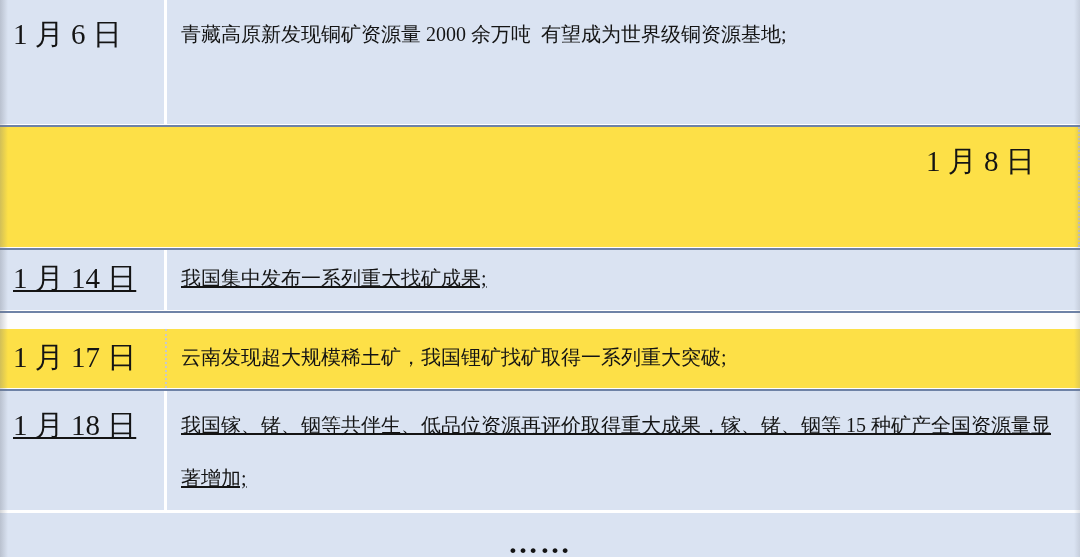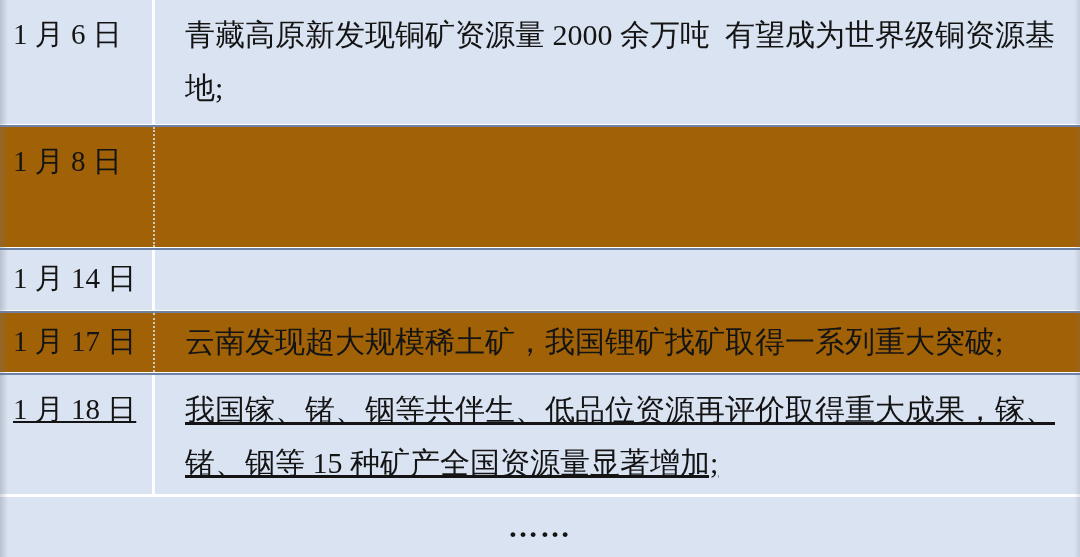--- a/index.html
+++ b/index.html
@@ -13,38 +13,38 @@
   
   .edge-left{position:absolute;left:0;top:0;bottom:0;width:8px;
     background:linear-gradient(to right,rgba(110,115,125,.30),rgba(110,115,125,0));
     pointer-events:none;z-index:5;}
   .edge-right{position:absolute;right:0;top:0;bottom:0;width:6px;
     background:linear-gradient(to left,rgba(110,115,125,.18),rgba(110,115,125,0));
     pointer-events:none;z-index:5;}
 
   .row{display:flex;box-sizing:border-box;}
   .row-blue{background:#dae3f2;}
-  .row-white{background:#a16207;}
+  .row-white{background:#fde047;justify-content:flex-end;}
 
-  .c-date{width:155px;box-sizing:border-box;padding-left:13px;
+  .c-date{width:167px;box-sizing:border-box;padding-left:13px;
     font-size:29px;white-space:nowrap;}
-  .c-text{flex:1;box-sizing:border-box;padding:0 22px 0 30px;
-    font-size:30px;white-space:pre-wrap;}
+  .c-text{flex:1;box-sizing:border-box;padding:0 22px 0 14px;
+    font-size:20px;white-space:pre-wrap;}
 
   
   .row-blue  .c-date{border-right:3px solid #ffffff;}
   .row-white .c-date{border-right:2px dotted #c9c9c9;}
 
   
   .r-multi  .c-date,.r-multi .c-text{line-height:53px;padding-top:8px;}
   
   .r-single .c-date,.r-single .c-text{line-height:57px;}
 
-  .h1{height:124px;} .h2{height:120px;} .h3{height:60px;}
-  .h4{height:59px;}  .h5{height:119px;text-decoration:underline;} .h6{height:60px;}
+  .h1{height:124px;} .h2{height:120px;} .h3{height:60px;text-decoration:underline;}
+  .h4{height:59px;margin-top:16px;}  .h5{height:119px;text-decoration:underline;} .h6{height:60px;}
 
   .hdiv{height:3px;background:linear-gradient(to bottom,#ffffff 0 1px,#6e82a6 1px 100%);}
   .hdiv-white{height:3px;background:#ffffff;}
 
   .row-ellipsis{display:flex;align-items:center;justify-content:center;
     background:#dae3f2;font-size:30px;font-weight:bold;letter-spacing:2px;}
 </style>
 </head>
 <body>
 
@@ -58,20 +58,21 @@
   </div>
   <div class="hdiv"></div>
 
   <div class="row row-white r-multi h2">
     <div class="c-date">1 月 8 日</div>
   </div>
   <div class="hdiv"></div>
 
   <div class="row row-blue r-single h3">
     <div class="c-date">1 月 14 日</div>
+    <div class="c-text">我国集中发布一系列重大找矿成果;</div>
   </div>
   <div class="hdiv"></div>
 
   <div class="row row-white r-single h4">
     <div class="c-date">1 月 17 日</div>
     <div class="c-text">云南发现超大规模稀土矿，我国锂矿找矿取得一系列重大突破;</div>
   </div>
   <div class="hdiv"></div>
 
   <div class="row row-blue r-multi h5">

